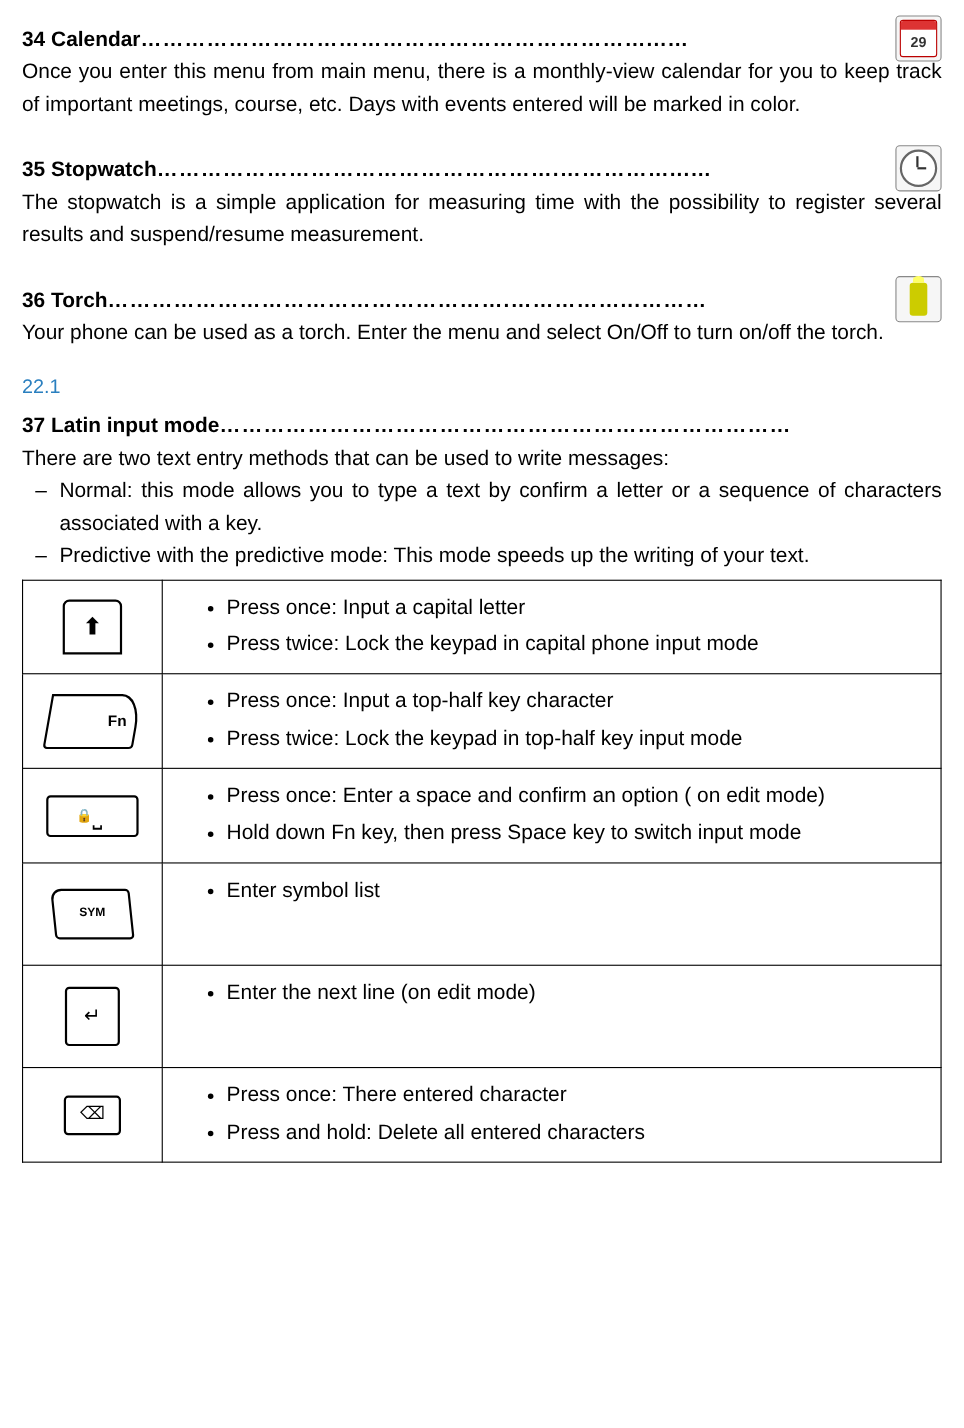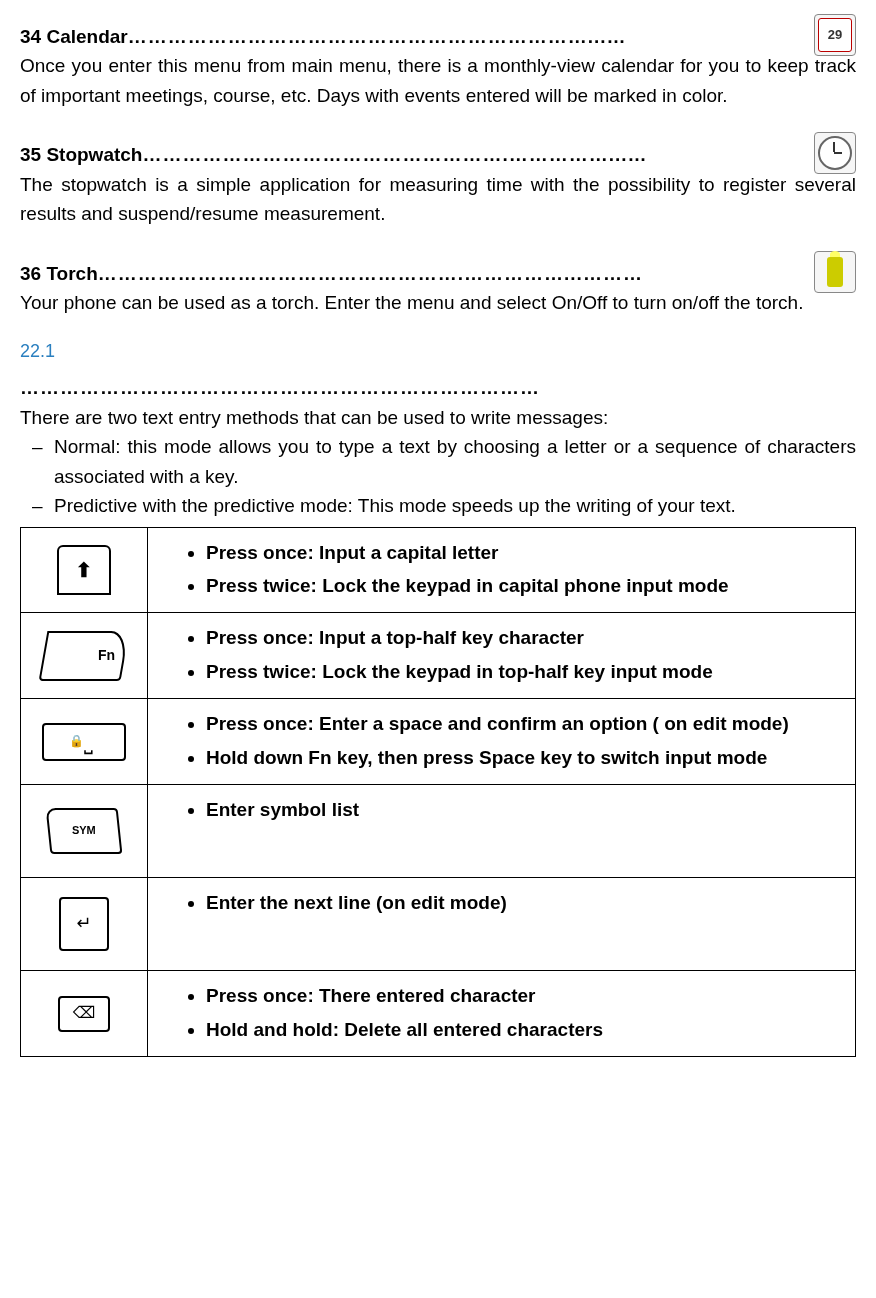--- a/index.html
+++ b/index.html
@@ -37,20 +37,21 @@
     position: absolute;
     right: 0;
     top: -8px;
   }
   .calendar-icon {
     width: 32px; height: 32px;
     border:1px solid #b00;
     background:#fff;
     border-radius:3px;
     display:flex;
+    flex-direction:column;
     overflow:hidden;
   }
   .calendar-icon .bar{height:8px;background:#d33;}
   .calendar-icon .num{flex:1;display:flex;align-items:center;justify-content:center;font-size:13px;font-weight:bold;color:#333;}
   .clock-icon {
     width:30px;height:30px;border:2px solid #666;border-radius:50%;background:#fff;position:relative;
   }
   .clock-icon::before{content:"";position:absolute;width:2px;height:10px;background:#333;top:4px;left:13px;}
   .clock-icon::after{content:"";position:absolute;width:8px;height:2px;background:#333;top:14px;left:14px;}
   .torch-icon{
@@ -86,21 +87,21 @@
   .fn-key{width:70px;height:46px;border:2px solid #000;border-radius:0 18px 4px 4px / 0 30px 4px 4px;transform:skewX(-10deg);display:flex;align-items:center;justify-content:flex-end;padding-right:8px;font-size:14px;font-weight:bold;}
   .fn-key span{transform:skewX(10deg);}
   .space-key{width:80px;height:34px;border:2px solid #000;border-radius:4px;display:flex;align-items:center;justify-content:center;font-size:16px;}
   .space-key::after{content:"⎵";font-size:22px;margin-right:6px;}
   .space-key .lock{font-size:12px;}
   .sym-key{width:68px;height:42px;border:2px solid #000;border-radius:10px 4px 4px 4px;transform:skewX(6deg);display:flex;align-items:center;justify-content:center;font-size:11px;font-weight:bold;}
   .sym-key span{transform:skewX(-6deg);}
   .enter-key{width:46px;height:50px;border:2px solid #000;border-radius:4px;display:flex;align-items:center;justify-content:center;font-size:18px;}
   .delete-key{width:48px;height:32px;border:2px solid #000;border-radius:4px;display:flex;align-items:center;justify-content:center;font-size:16px;}
   .bullets { list-style: disc; margin: 2px 0 4px 0; padding-left: 50px; }
-  .bullets li { padding: 2px 0; font-weight: bold; }
+  .bullets li { padding: 2px 0; }
   b.inline { font-weight:normal; }
 </style>
 </head>
 <body>
 
 <div class="section-head">
   <span class="title">34 Calendar</span>
   <span class="dots">……………………………………………………………...…</span>
   <span class="icon-box">
     <span class="calendar-icon">
@@ -127,24 +128,25 @@
     <span class="torch-icon"></span>
   </span>
 </div>
 <div class="para last">
   <span>Your phone can be used as a torch. Enter the menu and select </span><b class="inline">On</b><span>/</span><b class="inline">Off</b><span> to turn on/off the torch.</span>
 </div>
 
 <div class="blue-head">22.1</div>
 
 <div class="section-head">
+  <span class="title">37 Latin input mode</span>
   <span class="dots">……………………………………………………………………</span>
 </div>
 <div>There are two text entry methods that can be used to write messages:</div>
-<div class="list-dash"><span class="dash">–</span><span>Normal: this mode allows you to type a text by choosing a letter or a sequence of characters associated with a key.</span></div>
+<div class="list-dash"><span class="dash">–</span><span>Normal: this mode allows you to type a text by confirm a letter or a sequence of characters associated with a key.</span></div>
 <div class="list-dash"><span class="dash">–</span><span>Predictive with the predictive mode: This mode speeds up the writing of your text.</span></div>
 
 <table class="keypad">
   <tbody>
       <tr>
     <td class="iconcell">
           <span class="key-draw shift-key">⬆</span>
         </td>
     <td>
       <ul class="bullets">
@@ -201,18 +203,18 @@
       </ul>
     </td>
   </tr>
   <tr>
     <td class="iconcell">
           <span class="key-draw delete-key">⌫</span>
         </td>
     <td>
       <ul class="bullets">
         <li>Press once: There entered character</li>
-        <li>Hold and hold: Delete all entered characters</li>
+        <li>Press and hold: Delete all entered characters</li>
       </ul>
     </td>
   </tr>
 </tbody>
   </table>
 
 </body></html>

